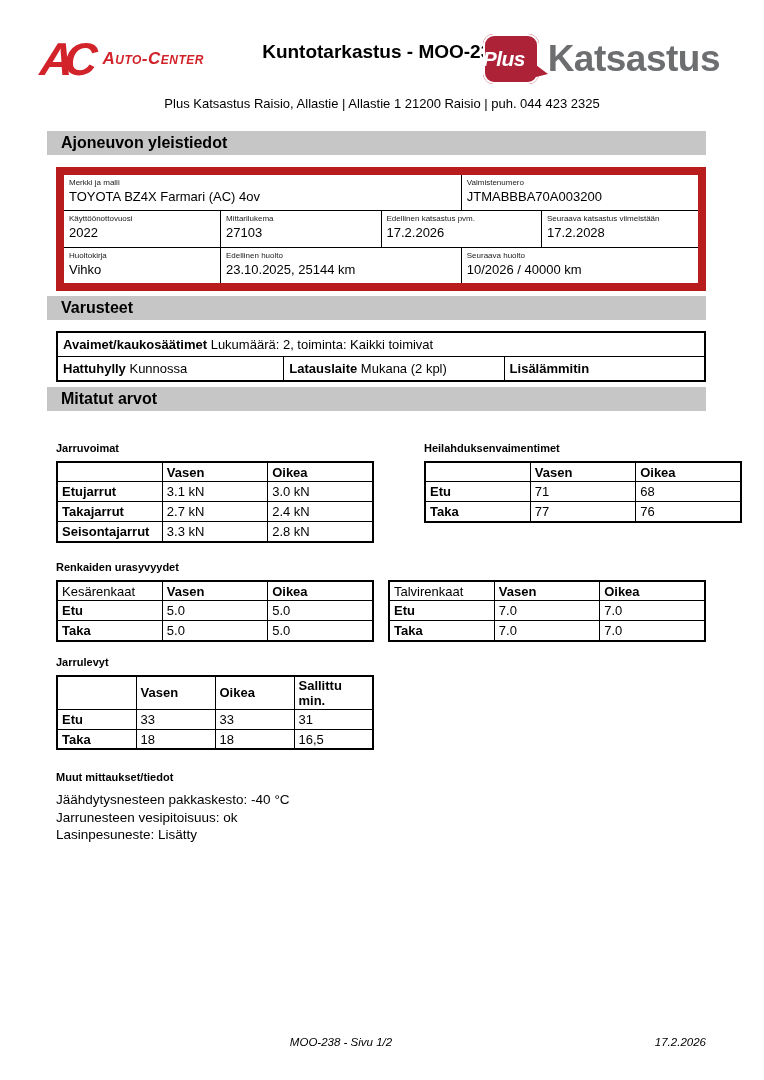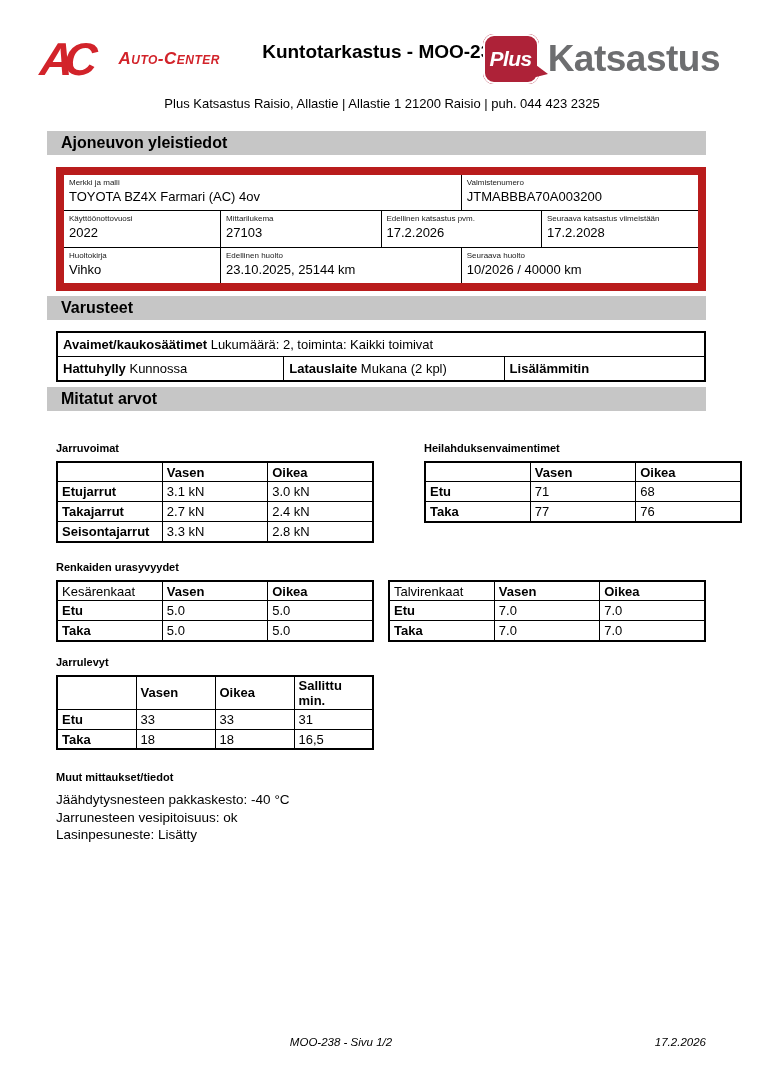--- a/index.html
+++ b/index.html
@@ -42,42 +42,42 @@
     padding-right: 12px;
     transform: skewX(-4deg);
   }
   .ac-text {
     font-style: italic;
     font-weight: 700;
     font-variant: small-caps;
     font-size: 17px;
     letter-spacing: 0.5px;
     color: var(--accent-red);
-    margin-left: 18px;
+    margin-left: 2px;
   }
   .doc-title {
     position: absolute;
     left: 50%;
     top: 52px;
     transform: translate(-50%, -50%);
     font-size: 19px;
     font-weight: 700;
     white-space: nowrap;
   }
   .plus-logo { display: flex; align-items: center; }
   .plus-badge {
     position: relative;
     width: 56px;
     height: 50px;
     background: var(--plus-red);
     border-radius: 11px;
     box-shadow: inset 0 0 0 2px #fff, inset 0 0 0 3px var(--plus-red);
     display: flex;
     align-items: center;
-    justify-content: center;
+    justify-content: flex-start;
   }
   .plus-badge-label {
     color: #fff;
     font-style: italic;
     font-weight: 700;
     font-size: 21px;
     letter-spacing: -0.5px;
   }
   .plus-tail {
     position: absolute;

